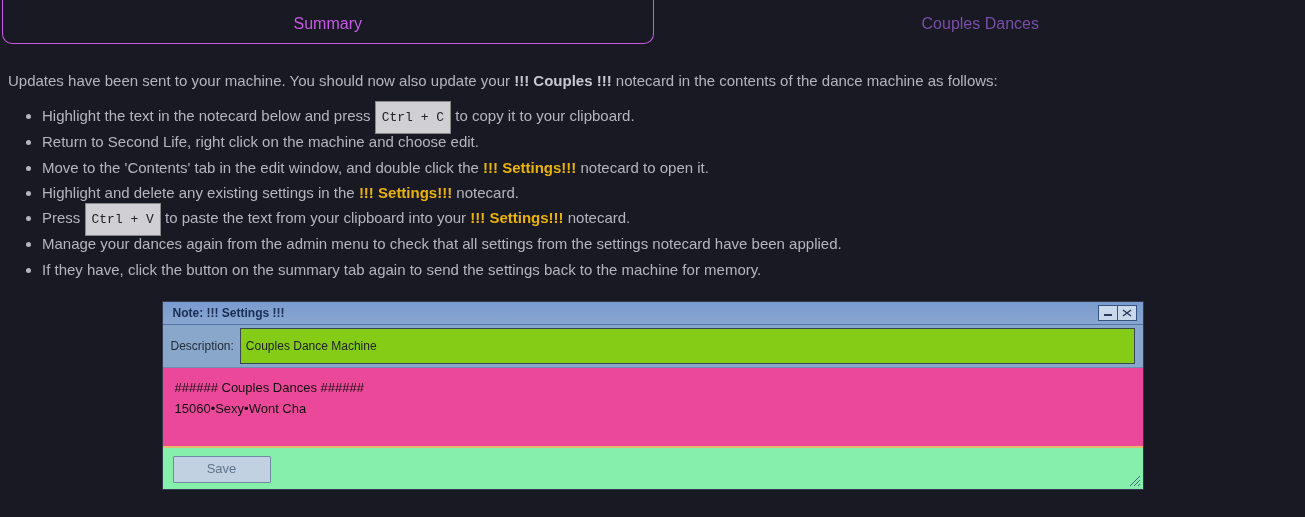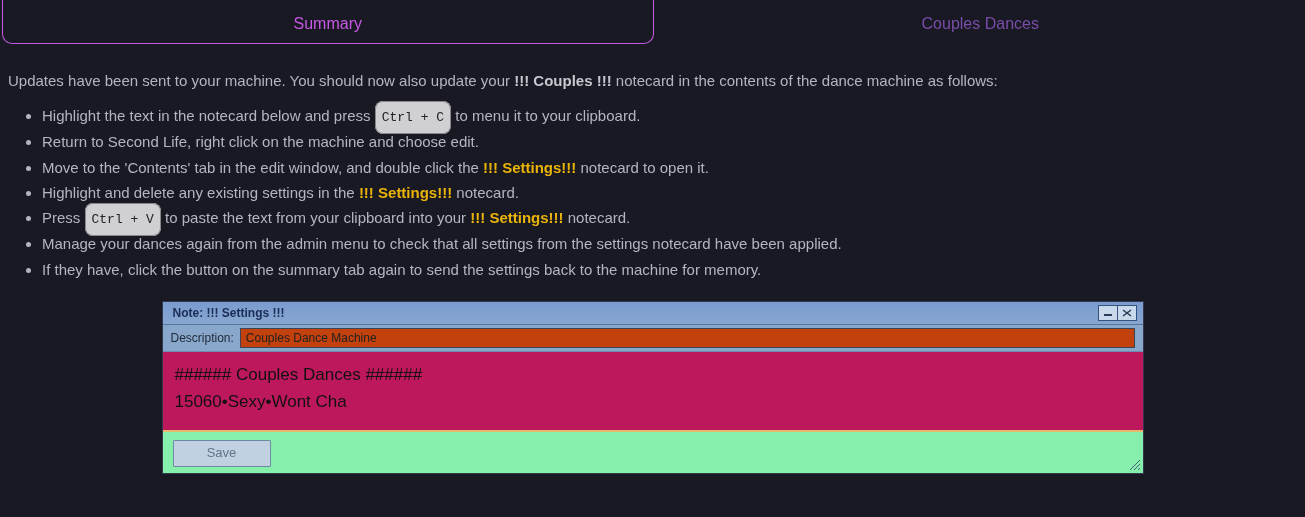--- a/index.html
+++ b/index.html
@@ -43,21 +43,21 @@
   }
   ul.instructions li {
     margin: 2px 0;
   }
   ul.instructions li .bold { font-weight: bold; color: #eab308; }
 
   kbd {
     background: #cfcfd4;
     color: #222;
     border: 1px solid #888;
-    border-radius: 8px;
+    border-radius: 0;
     padding: 8px 6px;
     font-family: "Courier New", monospace;
     font-size: 13px;
   }
 
   
   .notecard {
     width: 980px;
     margin: 16px auto 20px auto;
     border: 1px solid #33384f;
@@ -96,31 +96,31 @@
     border-bottom: 1px solid #6c8db1;
   }
   .nc-descrow label {
     color: #222d3b;
     font-size: 12px;
   }
   .nc-descinput {
     flex: 1;
     height: 18px;
     line-height: 18px;
-    background: #c2410c;
+    background: #84cc16;
     color: #222;
     border: 1px solid #3a4658;
     font-size: 12px;
-    padding: 0 5px;
+    padding: 8px 5px;
   }
 
   .nc-body {
-    background: #be185d;
+    background: #ec4899;
     color: #111;
-    font-size: 17px;
+    font-size: 13px;
     padding: 10px 12px;
     min-height: 58px;
     font-family: Arial, sans-serif;
     border-bottom: 2px solid #e6b96d;
     white-space: pre-line;
   }
 
   .nc-footer {
     background: #86efac;
     padding: 8px 10px 6px 10px;
@@ -158,21 +158,21 @@
 </div>
 
 <div class="content">
 
   <div class="intro-line">
     <span>Updates have been sent to your machine. You should now also update your </span><span class="bold">!!! Couples !!!</span><span> notecard in the contents of the dance machine as follows:</span>
   </div>
 
   <ul class="instructions">
     <li>
-      <span>Highlight the text in the notecard below and press </span><kbd>Ctrl + C</kbd><span> to menu it to your clipboard.</span>
+      <span>Highlight the text in the notecard below and press </span><kbd>Ctrl + C</kbd><span> to copy it to your clipboard.</span>
     </li>
     <li>Return to Second Life, right click on the machine and choose edit.</li>
     <li>
       <span>Move to the 'Contents' tab in the edit window, and double click the </span><span class="bold">!!! Settings!!!</span><span> notecard to open it.</span>
     </li>
     <li>
       <span>Highlight and delete any existing settings in the </span><span class="bold">!!! Settings!!!</span><span> notecard.</span>
     </li>
     <li>
       <span>Press </span><kbd>Ctrl + V</kbd><span> to paste the text from your clipboard into your </span><span class="bold">!!! Settings!!!</span><span> notecard.</span>

